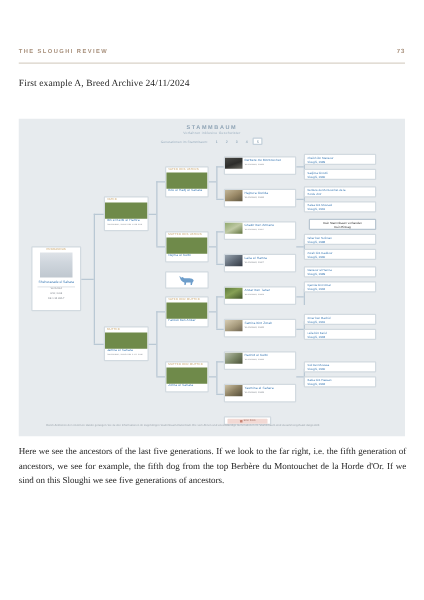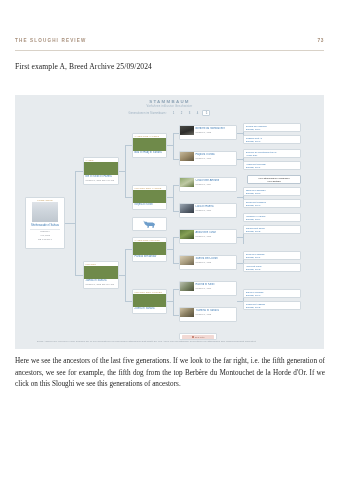--- a/index.html
+++ b/index.html
@@ -165,21 +165,21 @@
 <body>
 
 <div class="page">
 
   <div class="runhead">
     <div class="runhead-title">THE SLOUGHI REVIEW</div>
     <div class="runhead-folio">73</div>
   </div>
   <div class="runhead-rule"></div>
 
-  <div class="caption">First example A, Breed Archive 25/09/2024</div>
+  <div class="caption">First example A, Breed Archive 24/11/2024</div>
 
   <div class="shot">
 
     <div class="shot-head">
       <div class="shot-title">STAMMBAUM</div>
       <div class="shot-sub">Vorfahren inklusive Geschwister</div>
       <div class="genbar">
         <span class="genbar-label">Generationen im Stammbaum:</span>
         <span class="genbtn">1</span>
         <span class="genbtn">2</span>
@@ -425,15 +425,15 @@
         <div class="l1">Rabia bint Hassan</div>
         <div class="l2">Sloughi, 1992</div>
       </div>
 
     </div>
 
     <div class="shot-foot">Durch Anklicken der einzelnen Hunde gelangen Sie zu den Informationen im zugehörigen Stammbaum-Datenblatt.
 Die vom Ahnen und unvollständige Generationen im Stammbaum sind zusammengefasst dargestellt.</div>
   </div>
 
-  <div class="body-par">Here we see the ancestors of the last five generations. If we look to the far right, i.e. the fifth generation of ancestors, we see for example, the fifth dog from the top Berbère du Montouchet de la Horde d'Or. If we click on this Sloughi we see this generations of ancestors.</div>
+  <div class="body-par">Here we see the ancestors of the last five generations. If we look to the far right, i.e. the fifth generation of ancestors, we see for example, the fifth dog from the top Berbère du Montouchet de la Horde d'Or. If we sind on this Sloughi we see five generations of ancestors.</div>
 
 </div>
 
 </body></html>

